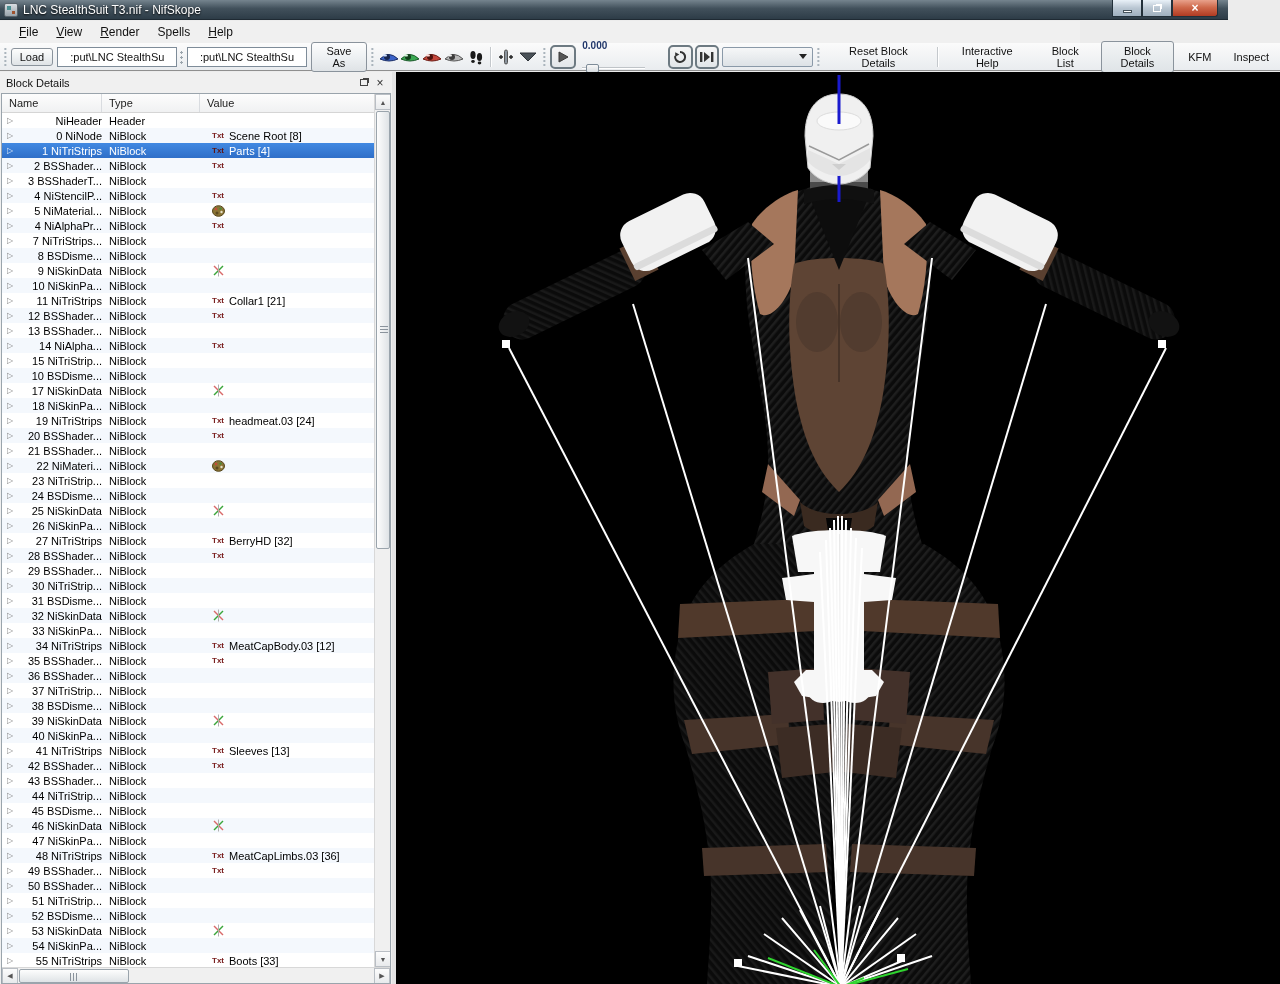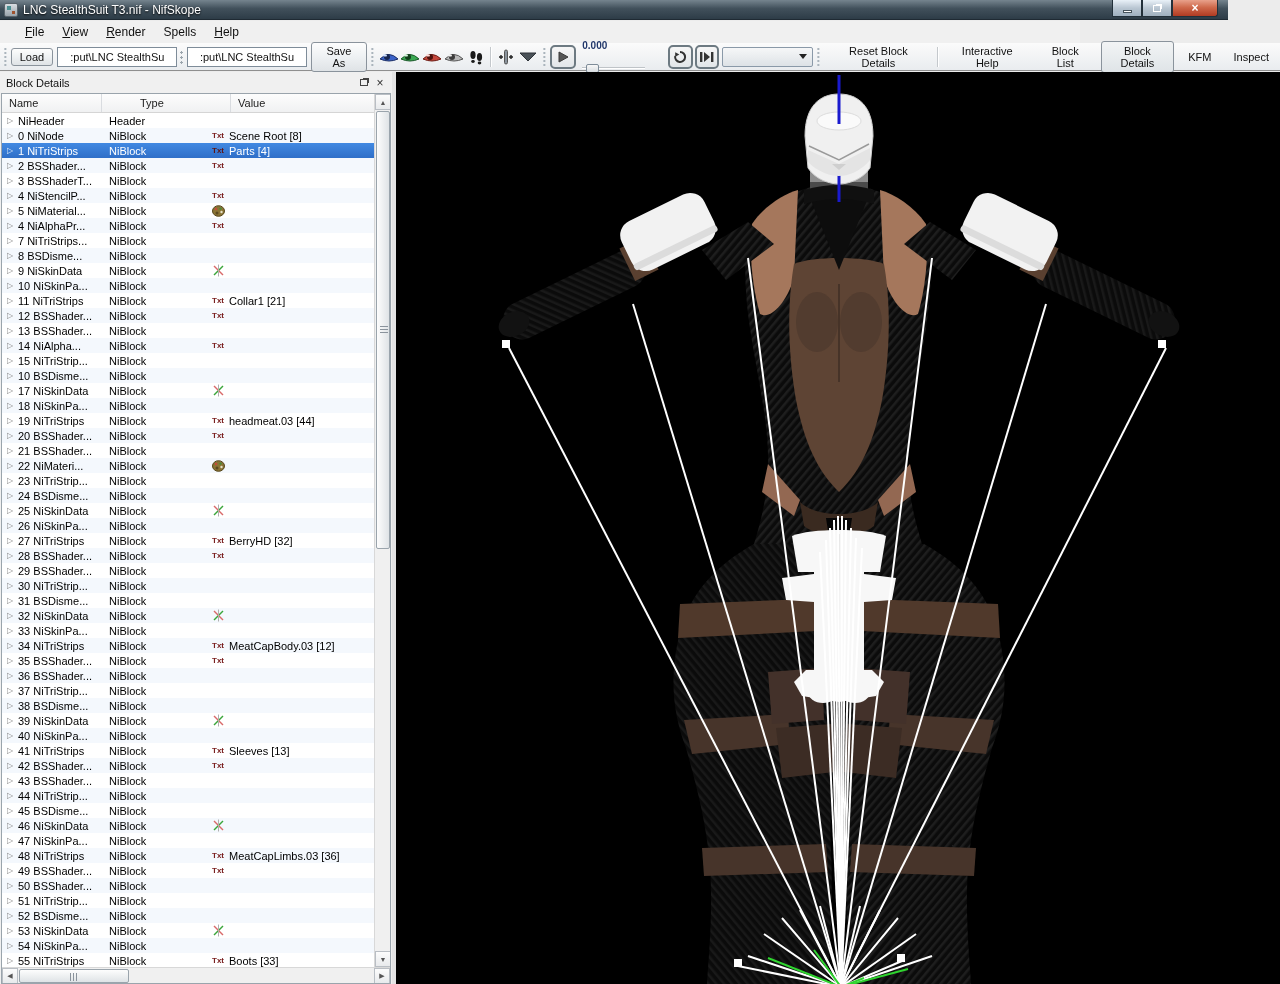--- a/index.html
+++ b/index.html
@@ -19,21 +19,21 @@
   .winbtn{width:30px;height:17px;border:1px solid #22303a;border-top:none;
     background:linear-gradient(#e9f1f8,#b9c6d2 50%,#9fb0bf);display:flex;align-items:center;justify-content:center;
     color:#2b3a44;font-size:10px;font-weight:bold;}
   .winbtn.min span{display:block;width:9px;height:3px;background:#fff;border:1px solid #46535c;margin-top:6px;}
   .winbtn.restore span{display:block;width:8px;height:7px;border:1px solid #fff;box-shadow:2px -2px 0 -1px #fff;background:transparent;}
   .winbtn.close{width:46px;border-bottom-right-radius:3px;
     background:linear-gradient(#e8a18b,#cf6a4c 45%,#b03a22);color:#fff;font-size:12px;}
 
   
   #menubar{position:absolute;left:0;top:21px;width:1080px;height:22px;background:#f0f0f0;
-    display:flex;align-items:center;padding-left:16px;}
+    display:flex;align-items:center;padding-left:10px;}
   .menu-item{padding:2px 9px;font-size:12px;color:#111;}
   .menu-item u{text-decoration:underline;}
 
   
   #toolbar{position:absolute;left:0;top:43px;width:1280px;height:28px;
     background:linear-gradient(#fbfbfb,#e9ecef);border-bottom:1px solid #8f8f8f;
     display:flex;align-items:center;font-size:11px;}
   .grip{width:5px;height:18px;margin:0 3px;
     background-image:radial-gradient(circle,#aab4bc 1px,transparent 1.2px);
     background-size:4px 4px;background-position:center;}
@@ -70,28 +70,28 @@
 
   #panel-titlebar{height:21px;display:flex;align-items:center;padding:0 4px 0 6px;font-size:11px;color:#111;}
   #panel-titlebar .spacer{flex:1;}
   .ptb-btn{width:16px;height:14px;display:flex;align-items:center;justify-content:center;color:#333;font-size:12px;}
   .float-glyph{display:block;width:8px;height:7px;border:1px solid #444;box-shadow:2px -2px 0 -1px #444;}
 
   #tree{flex:1;position:relative;background:#fff;border:1px solid #9aa4ac;margin:0 1px;overflow:hidden;}
   #tree-header{display:flex;height:19px;background:linear-gradient(#fdfdfd,#f0f1f2);border-bottom:1px solid #d5d5d5;
     font-size:11px;color:#222;}
   #tree-header .hc{display:flex;align-items:center;padding-left:7px;border-right:1px solid #d9dce0;}
-  .hc.c1{width:100px;} .hc.c2{width:98px;margin-left:31px;} .hc.c3{flex:1;border-right:none;}
+  .hc.c1{width:100px;} .hc.c2{width:98px;} .hc.c3{flex:1;border-right:none;}
   #rows{position:absolute;left:0;top:19px;right:16px;bottom:16px;overflow:hidden;}
   .row{display:flex;height:15px;align-items:center;font-size:11px;color:#000;white-space:nowrap;}
   .row.alt{background:#f4f8fd;}
   .row.sel{background:linear-gradient(#4189e2,#2f6fc8);color:#fff;}
   .row .tri{width:16px;text-align:center;font-size:8px;color:#8a8a8a;flex:0 0 16px;}
   .row.sel .tri{color:#dce9f8;}
-  .row .nm{width:84px;flex:0 0 84px;overflow:hidden;}
+  .row .nm{width:84px;flex:0 0 84px;overflow:hidden;text-align:right;}
   .row .tp{width:98px;flex:0 0 98px;padding-left:7px;overflow:hidden;}
   .row .val{flex:1;display:flex;align-items:center;gap:5px;padding-left:4px;overflow:hidden;margin-left:8px;}
   .txt-ico{font-size:8px;font-weight:bold;color:#7a2020;letter-spacing:0;}
   .row.sel .txt-ico{color:#5d1515;}
 
   
   #vsb{position:absolute;right:0;top:0;bottom:16px;width:16px;background:#f0f0f0;border-left:1px solid #d8d8d8;}
   #vsb .sb-arrow,#hsb .sb-arrow{position:absolute;width:16px;height:16px;background:linear-gradient(#fcfcfc,#e8eaec);
     border:1px solid #b9bec4;display:flex;align-items:center;justify-content:center;font-size:7px;color:#555;}
   #vsb .up{top:0;} #vsb .down{bottom:0;}
@@ -412,21 +412,21 @@
               <span class="nm">18 NiSkinPa...</span>
               <span class="tp">NiBlock</span>
               <span class="val"></span>
             </div>
             <div class="row">
               <span class="tri">▷</span>
               <span class="nm">19 NiTriStrips</span>
               <span class="tp">NiBlock</span>
               <span class="val">
                 <span class="txt-ico">Txt</span>
-                <span>headmeat.03 [44]</span>
+                <span>headmeat.03 [24]</span>
               </span>
             </div>
             <div class="row alt">
               <span class="tri">▷</span>
               <span class="nm">20 BSShader...</span>
               <span class="tp">NiBlock</span>
               <span class="val">
                 <span class="txt-ico">Txt</span>
               </span>
             </div>

